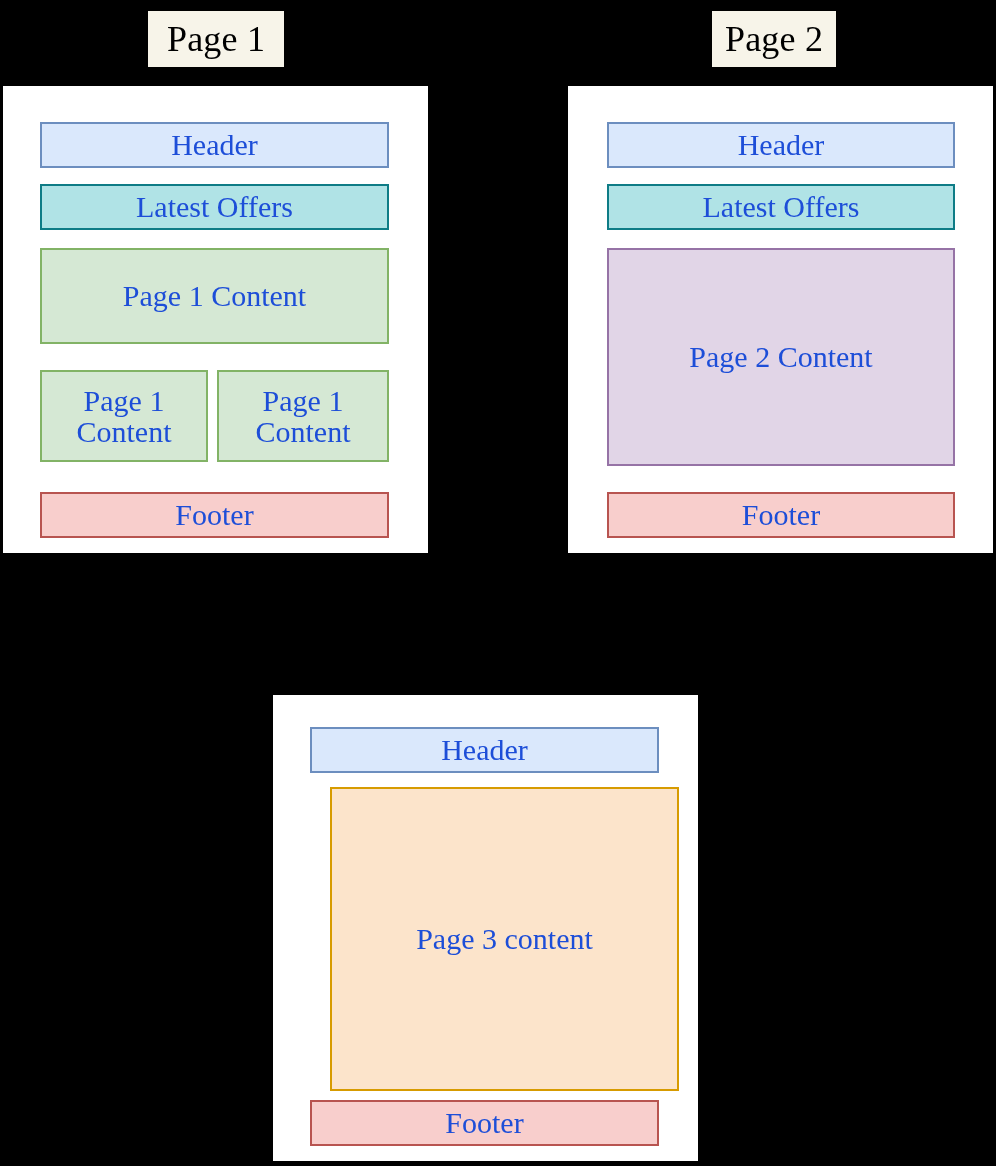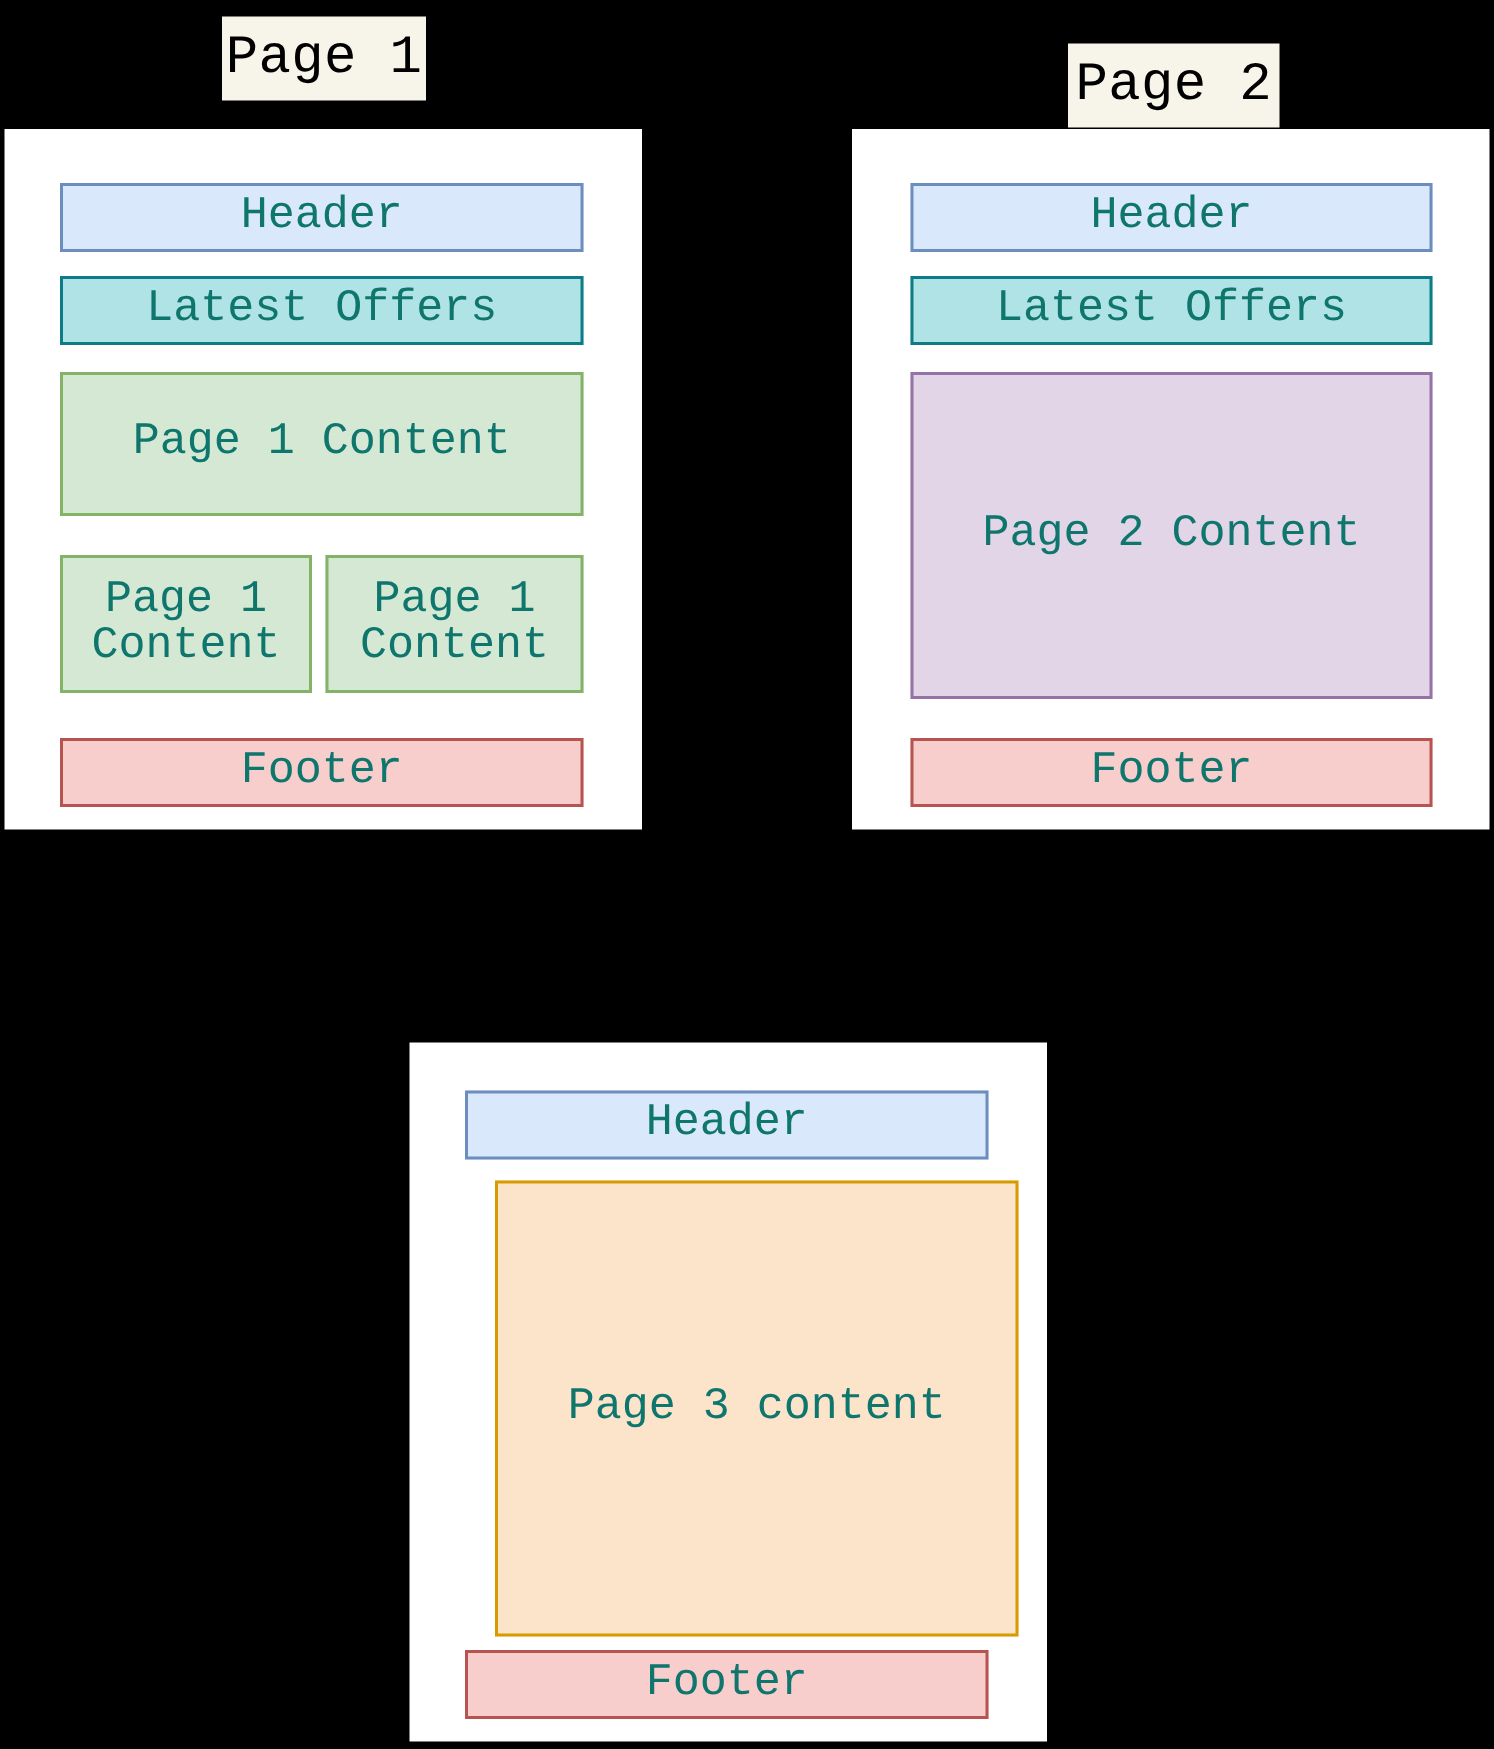--- a/index.html
+++ b/index.html
@@ -5,21 +5,21 @@
   html, body {
     margin: 0;
     padding: 0;
     background: #000000;
   }
   #canvas {
     position: relative;
     width: 996px;
     height: 1166px;
     background: #000000;
-    font-family: Liberation Mono, monospace;
+    font-family: Liberation Serif, serif;
     overflow: hidden;
     border-radius: 26px;
   }
 
   
   .page-label {
     position: absolute;
     background: #F7F4E9;
     color: #000000;
     font-size: 36px;
@@ -41,21 +41,21 @@
   
   .box {
     position: absolute;
     box-sizing: border-box;
     border-width: 2px;
     border-style: solid;
     display: flex;
     align-items: center;
     justify-content: center;
     text-align: center;
-    color: #0f766e;
+    color: #1d4ed8;
     font-size: 30px;
     line-height: 1.05;
     white-space: pre-line;
   }
 
   .box-header  { background: #DAE8FC; border-color: #6C8EBF; }
   .box-offers  { background: #B0E3E6; border-color: #0E7C86; justify-content: center; }
   .box-green   { background: #D5E8D4; border-color: #82B366; }
   .box-purple  { background: #E1D5E7; border-color: #9673A6; }
   .box-orange  { background: #FCE4CB; border-color: #D79B00; }
@@ -92,21 +92,21 @@
     <div class="box box-green" style="left:214px; top:284px; width:172px; height:92px;">
       <span>Page 1
 Content</span>
     </div>
 
     <div class="box box-footer" style="left:37px; top:406px; width:349px; height:46px;">
       <span>Footer</span>
     </div>
   </div>
 
-  <div class="page-label" style="left:712px; top:11px; width:141px; height:56px;margin-top:18px;">
+  <div class="page-label" style="left:712px; top:11px; width:124px; height:56px;">
     <span>Page 2</span>
   </div>
 
   <div class="page-panel" style="left:568px; top:86px; width:425px; height:467px;">
 
     <div class="box box-header" style="left:39px; top:36px; width:348px; height:46px;">
       <span>Header</span>
     </div>
 
     <div class="box box-offers" style="left:39px; top:98px; width:348px; height:46px;">

